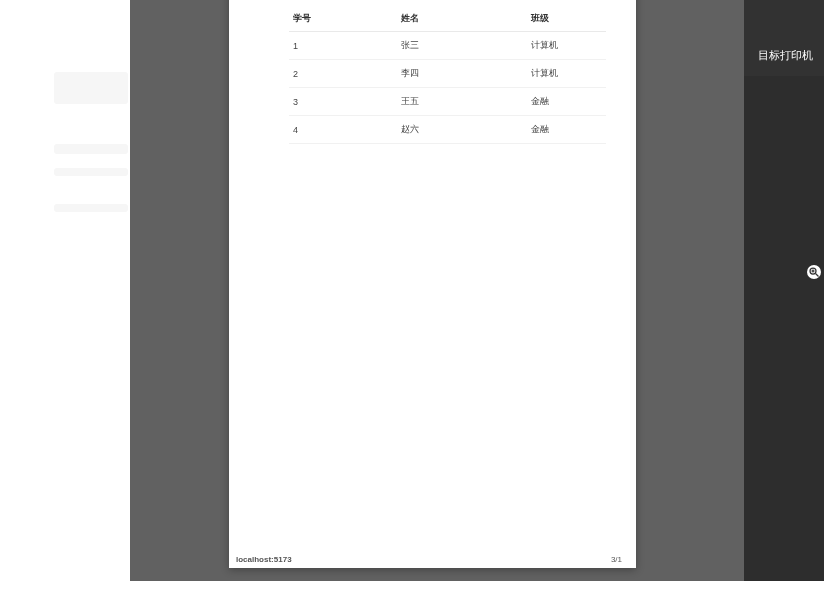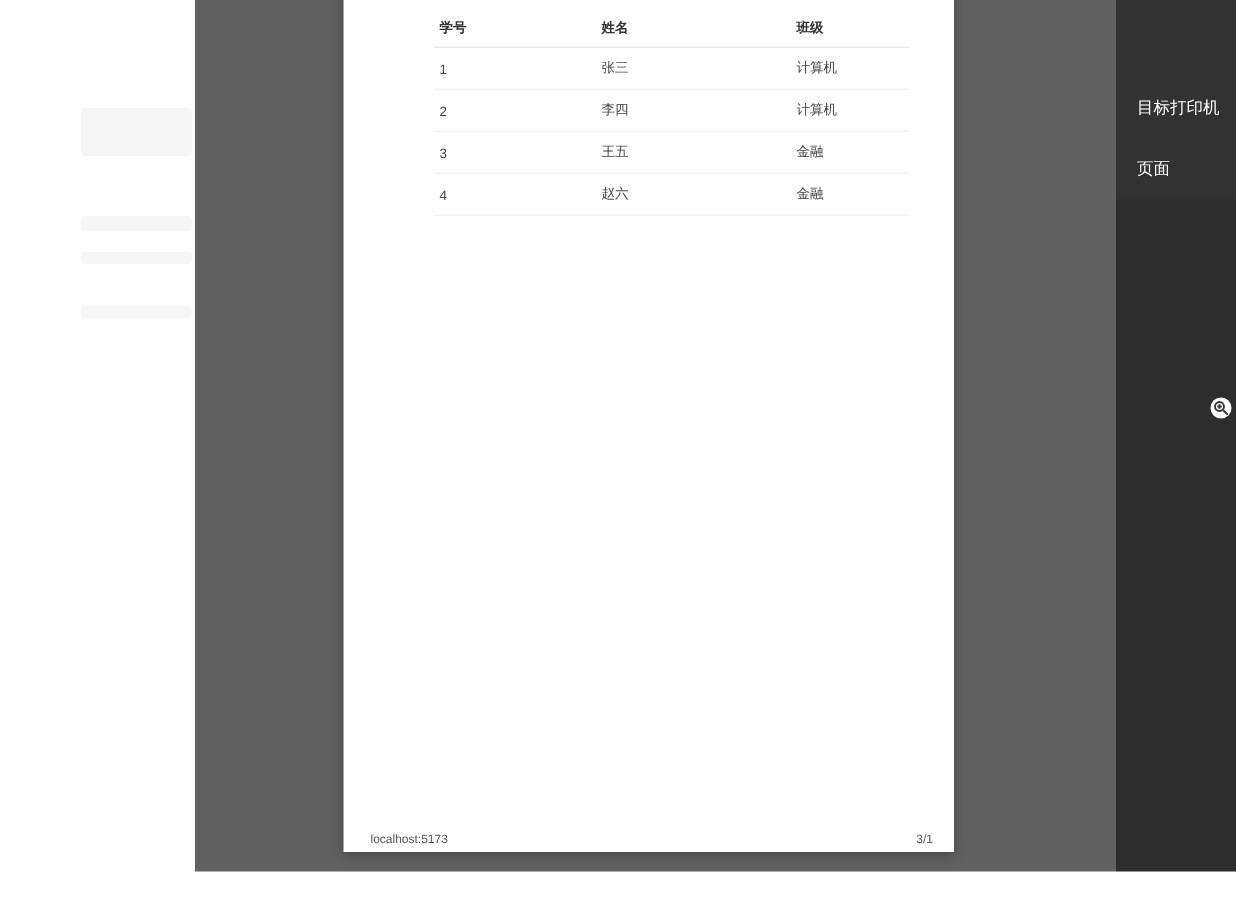--- a/index.html
+++ b/index.html
@@ -51,23 +51,24 @@
       padding: 7px 2px 7px 2px;
       border-bottom: 1px solid #f1f1f1;
       color: #444;
     }
     th:nth-child(1), td:nth-child(1) { width: 110px; padding-left: 4px; margin-left: 47px; }
     th:nth-child(2), td:nth-child(2) { width: 130px; margin-top: 45px; }
     th:nth-child(3), td:nth-child(3) { width: auto; }
     .sheet-footer-left {
       position: absolute;
       bottom: 4px;
-      left: 18px;
+      left: 7px;
       font-size: 8px;
       color: #555;
+      font-weight: bold;
     }
     .sheet-footer-right {
       position: absolute;
       bottom: 4px;
       right: 14px;
       font-size: 8px;
       color: #555;
     }
     .settings-panel {
       position: absolute;
@@ -82,21 +83,21 @@
     }
     .setting-row {
       color: #ffffff;
       font-size: 11px;
       padding: 13px 0 13px 14px;
       font-weight: 500;
       white-space: nowrap;
       overflow: hidden;
     }
     .setting-row:first-child {
-      padding-top: 64px;
+      padding-top: 48px;
     }
     .settings-lower {
       background: #282828;
       border-top: 1px solid #1e1e1e;
     }
     .more-row {
       color: #ffffff;
       font-size: 11px;
       padding: 18px 0 18px 14px;
       font-weight: 500;
@@ -180,21 +181,20 @@
       </table>
     </div>
     <div class="sheet-footer-left">localhost:5173</div>
     <div class="sheet-footer-right">3/1</div>
   </div>
 </div>
 
 <div class="settings-panel">
   <div class="settings-upper">
     <div class="setting-row">目标打印机</div>
-    <div class="setting-row">页面</div>
   </div>
   <div class="zoom-btn">
     <svg width="12" height="12" viewBox="0 0 24 24" fill="none" stroke="#333" stroke-width="2.5">
       <circle cx="10" cy="10" r="6"></circle>
       <line x1="15" y1="15" x2="21" y2="21"></line>
       <line x1="10" y1="7" x2="10" y2="13"></line>
       <line x1="7" y1="10" x2="13" y2="10"></line>
     </svg>
   </div>
 </div>

